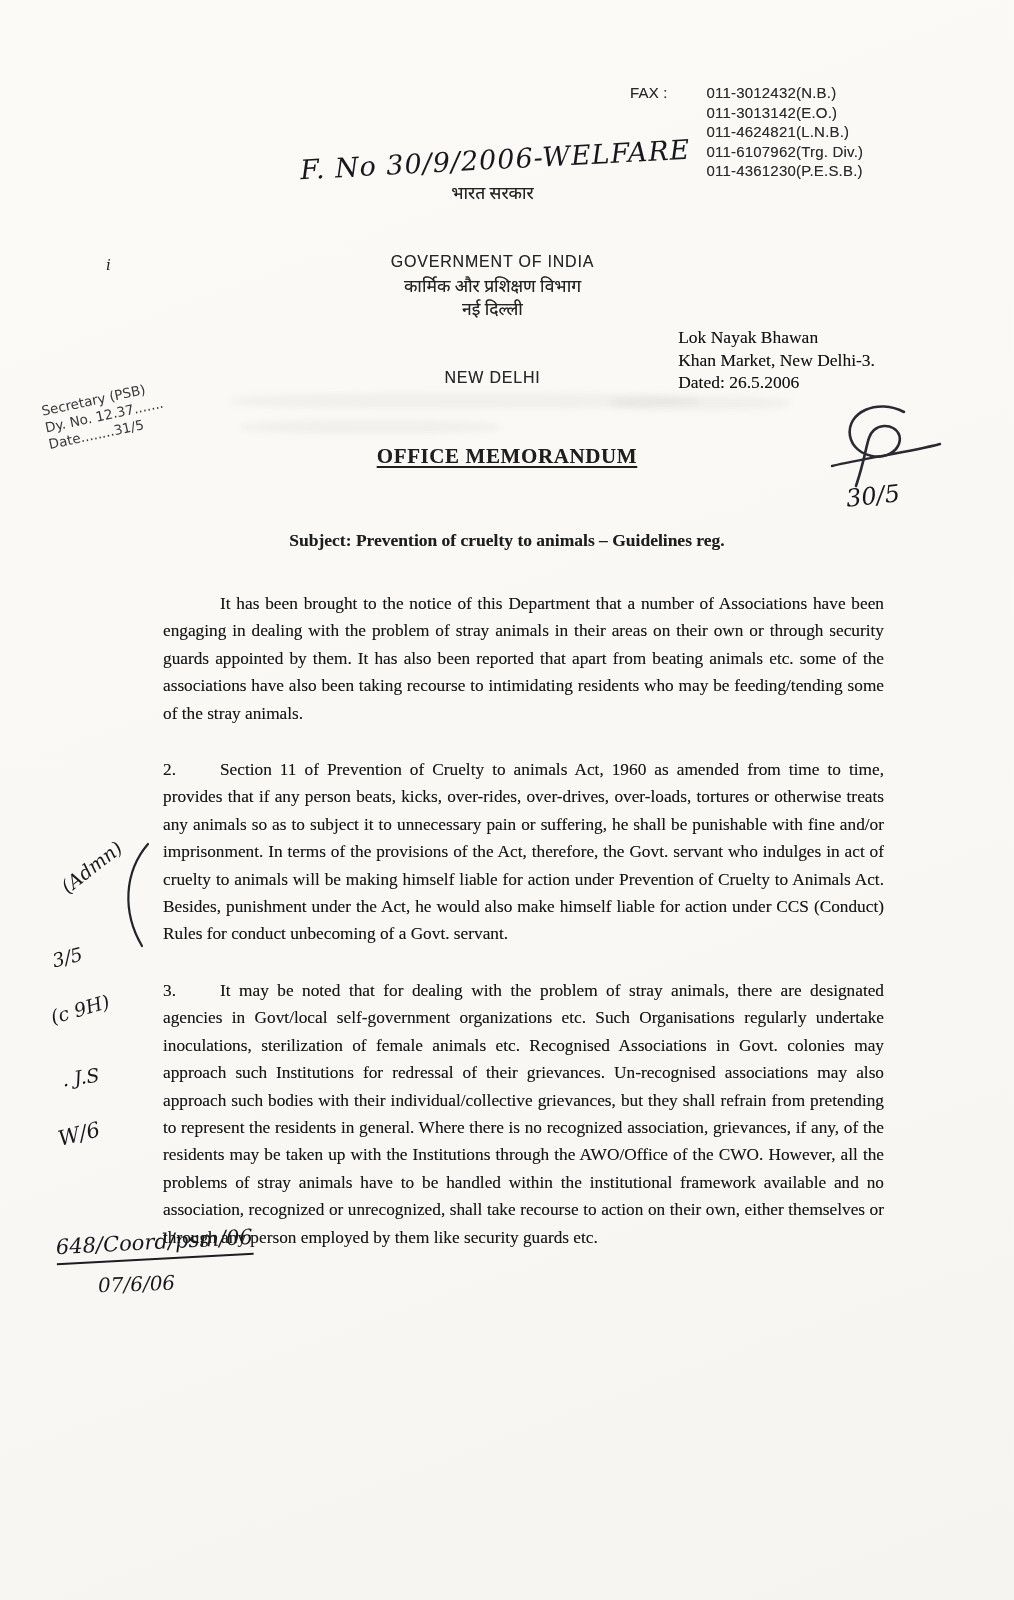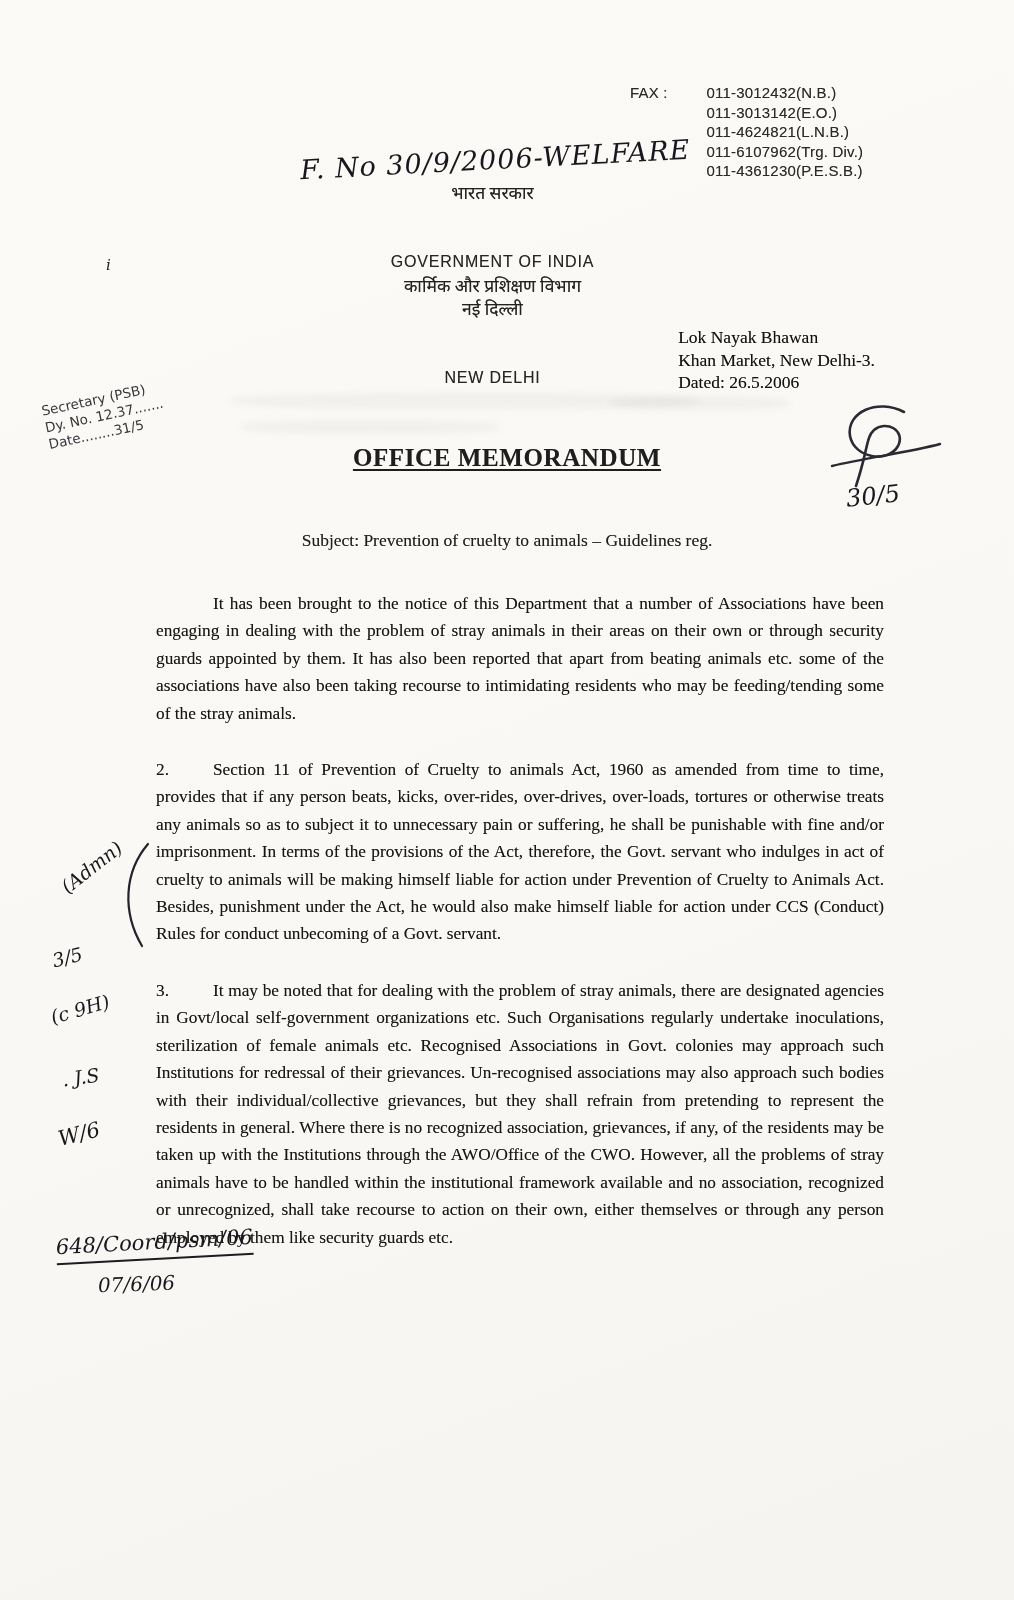--- a/index.html
+++ b/index.html
@@ -21,32 +21,32 @@
   .hdr-hi{font-size:17.5px;line-height:23px;text-align:center;}
   .hdr-en{font-family:"Liberation Sans","DejaVu Sans",sans-serif;font-size:16px;line-height:26px;
           letter-spacing:.8px;color:#262626;margin-top:44px;}
 
   .addr{position:absolute;right:139px;top:326px;text-align:left;font-size:17.5px;line-height:22.5px;color:#121212;}
 
   .stamp{position:absolute;left:44px;top:390px;transform:rotate(-12deg);
          font-family:"DejaVu Sans",sans-serif;font-size:13.5px;line-height:17px;color:#26262c;opacity:.92;}
 
   .title-wrap{position:absolute;left:0;top:444px;width:1014px;text-align:center;}
-  .memo-title{font-weight:bold;font-size:25px;letter-spacing:.6px;text-decoration:underline;
+  .memo-title{font-weight:bold;font-size:21px;letter-spacing:.6px;text-decoration:underline;
               text-decoration-thickness:2px;text-underline-offset:3px;font-family:Liberation Serif, serif;}
 
   .sig{position:absolute;left:826px;top:402px;}
   .sig-note{position:absolute;left:846px;top:482px;font-size:24px;transform:rotate(-6deg);}
 
   .subject{position:absolute;left:0;top:530px;width:1014px;box-sizing:border-box;
-           text-align:center;font-weight:normal;font-size:17.5px;}
+           text-align:center;font-weight:bold;font-size:17.5px;}
 
   .body-copy{position:absolute;left:152px;top:590px;width:732px;font-size:17.3px;line-height:27.4px;
              text-align:justify;color:#161616;}
-  .para{margin:0 0 29px 4px;}
+  .para{margin:0 0 29px 11px;}
   .p-first{text-indent:57px;}
   .pnum{display:inline-block;width:57px;}
 
   .mn{position:absolute;font-size:19px;}
   .mn0{left:56px;top:856px;transform:rotate(-38deg);}
   .mn1{left:52px;top:946px;transform:rotate(-14deg);}
   .mn2{left:50px;top:998px;transform:rotate(-16deg);}
   .mn3{left:62px;top:1066px;transform:rotate(-8deg);}
   .mn4{left:58px;top:1122px;transform:rotate(-14deg);font-size:21px;}
   .mn-flourish{position:absolute;left:116px;top:840px;}

